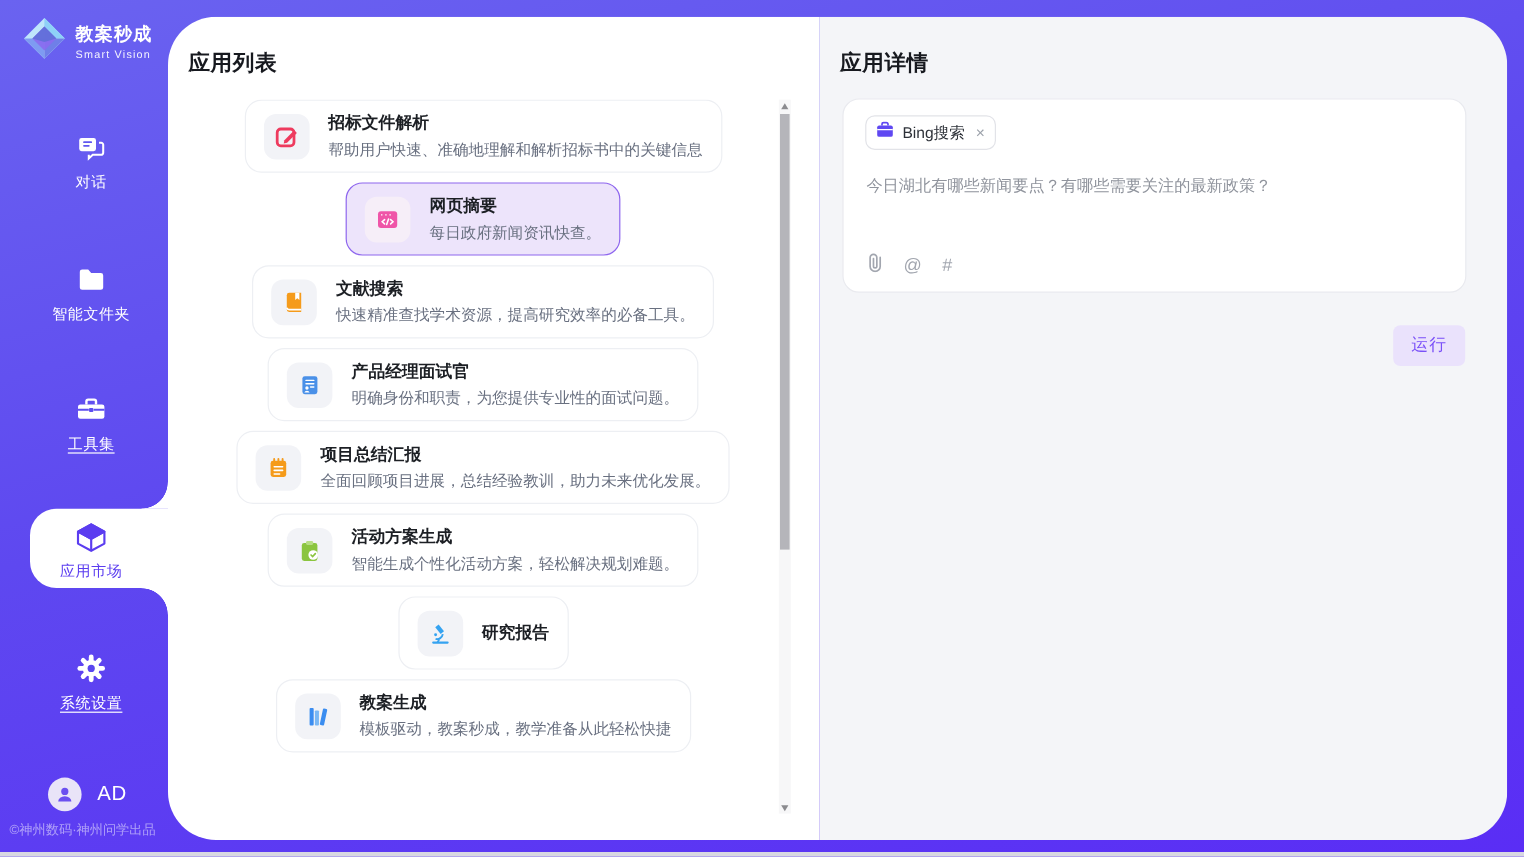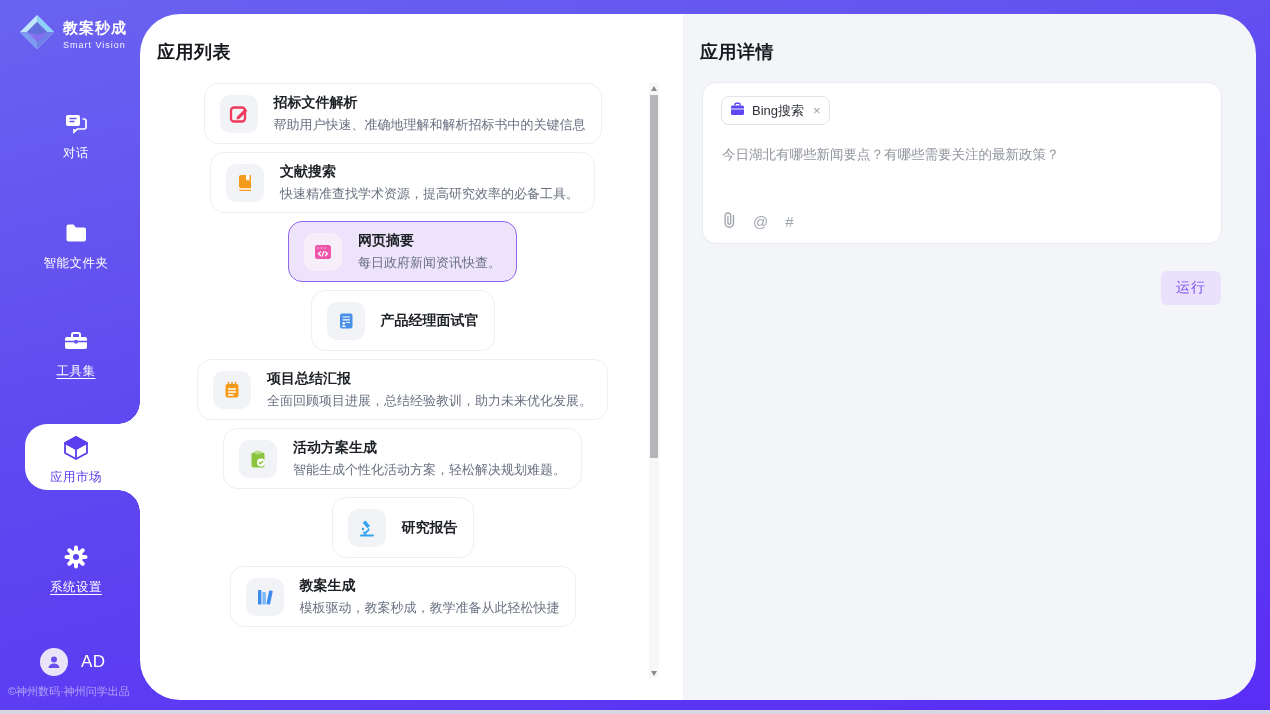--- a/index.html
+++ b/index.html
@@ -188,59 +188,60 @@
             <rect x="2" y="3.5" width="14" height="14" rx="3" fill="none" stroke="#ee3b5e" stroke-width="2.3"></rect>
             <path d="M8 12.8 16.2 4.6l2.2 2.2L10.2 15l-2.8.6z" fill="#ee3b5e"></path>
           </svg>
         </span>
         <span>
           <div class="app-name">招标文件解析</div>
           <div class="app-desc">帮助用户快速、准确地理解和解析招标书中的关键信息</div>
         </span>
       </div>
 
+      <div class="app-card selected">
+        <span class="app-icon-box">
+          <svg width="20" height="20" viewBox="0 0 20 20">
+            <rect x="2" y="3" width="16" height="14" rx="2.5" fill="#ef55a8"></rect>
+            <path d="M4.5 6h2M8 6h2M11.5 6h2" stroke="#fff" stroke-width="1.1" stroke-dasharray="1.2 1"></path>
+            <path d="M7.5 10l-2 1.8 2 1.8M12.5 10l2 1.8-2 1.8M10.8 9.5l-1.6 4.6" stroke="#fff" stroke-width="1.3" fill="none" stroke-linecap="round"></path>
+          </svg>
+        </span>
+        <span>
+          <div class="app-name">网页摘要</div>
+          <div class="app-desc">每日政府新闻资讯快查。</div>
+        </span>
+      </div>
+
       <div class="app-card">
         <span class="app-icon-box">
           <svg width="20" height="20" viewBox="0 0 20 20">
             <path d="M4 4a2 2 0 0 1 2-2h10v16H6a2 2 0 0 1-2-2z" fill="#f59b1b"></path>
             <path d="M4 14.5A2 2 0 0 0 6 16h10" stroke="#fff" stroke-width="1.4" fill="none"></path>
             <path d="M11 2h3.5v6l-1.75-1.5L11 8z" fill="#fff"></path>
           </svg>
         </span>
         <span>
           <div class="app-name">文献搜索</div>
           <div class="app-desc">快速精准查找学术资源，提高研究效率的必备工具。</div>
-        </span>
-      </div>
-
-      <div class="app-card selected">
-        <span class="app-icon-box">
-          <svg width="20" height="20" viewBox="0 0 20 20">
-            <rect x="2" y="3" width="16" height="14" rx="2.5" fill="#ef55a8"></rect>
-            <path d="M4.5 6h2M8 6h2M11.5 6h2" stroke="#fff" stroke-width="1.1" stroke-dasharray="1.2 1"></path>
-            <path d="M7.5 10l-2 1.8 2 1.8M12.5 10l2 1.8-2 1.8M10.8 9.5l-1.6 4.6" stroke="#fff" stroke-width="1.3" fill="none" stroke-linecap="round"></path>
-          </svg>
-        </span>
-        <span>
-          <div class="app-name">网页摘要</div>
-          <div class="app-desc">每日政府新闻资讯快查。</div>
         </span>
       </div>
 
       <div class="app-card">
         <span class="app-icon-box">
           <svg width="20" height="20" viewBox="0 0 20 20">
             <rect x="4" y="2.5" width="12.5" height="15" rx="2" fill="#4a90e8"></rect>
             <path d="M7 6h6.5M7 8.8h6.5M10.8 11.5h2.7" stroke="#fff" stroke-width="1.2" stroke-linecap="round"></path>
             <circle cx="7.8" cy="12.3" r="1.4" fill="#fff"></circle>
             <path d="M5.6 16a2.3 2 0 0 1 4.4 0z" fill="#fff"></path>
           </svg>
         </span>
         <span>
           <div class="app-name">产品经理面试官</div>
+          <div class="app-desc">明确身份和职责，为您提供专业性的面试问题。</div>
         </span>
       </div>
 
       <div class="app-card">
         <span class="app-icon-box">
           <svg width="20" height="20" viewBox="0 0 20 20">
             <rect x="3.5" y="4" width="13" height="13.5" rx="2" fill="#f59b1b"></rect>
             <path d="M6.5 2.5v3M10 2.5v3M13.5 2.5v3" stroke="#f59b1b" stroke-width="1.6" stroke-linecap="round"></path>
             <path d="M6.5 9h7M6.5 12h7M6.5 15h4.5" stroke="#fff" stroke-width="1.3" stroke-linecap="round"></path>
           </svg>

